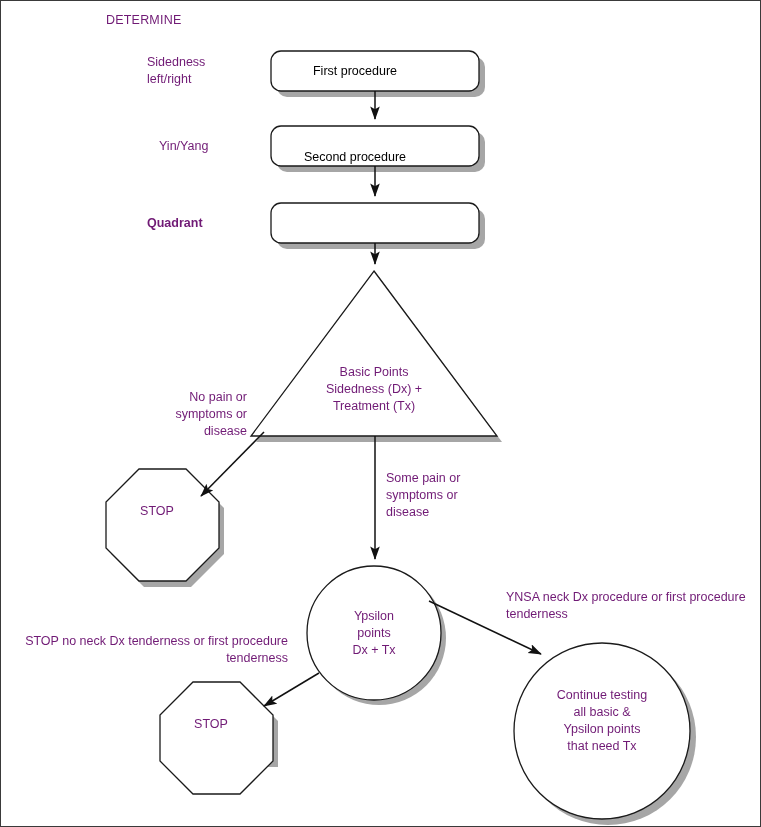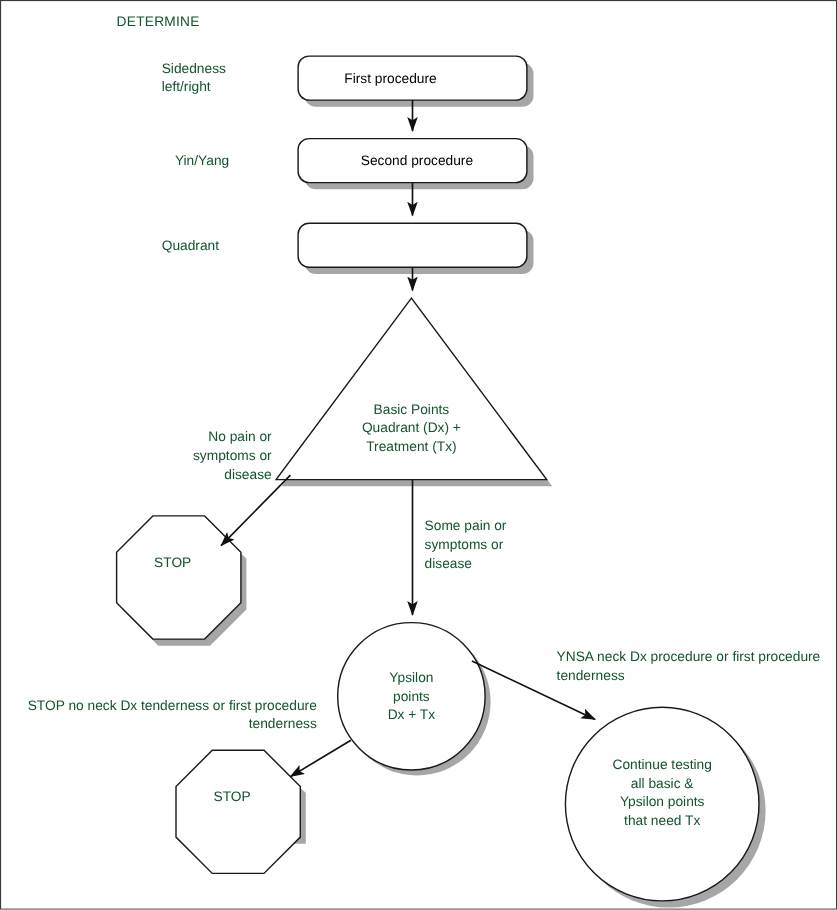--- a/index.html
+++ b/index.html
@@ -21,53 +21,53 @@
   }
   #diagram {
     position: absolute;
     left: 0;
     top: 0;
     width: 761px;
     height: 827px;
   }
   .txt {
     position: absolute;
-    color: #14532d;
+    color: #701a75;
     font-size: 12.5px;
     line-height: 17px;
     white-space: pre-line;
   }
   .t-center { text-align: center; }
   .t-right  { text-align: right; }
   .t-left   { text-align: left; }
 
   
   #determine {
     left: 105px;
     top: 11px;
     font-size: 12.5px;
     letter-spacing: 0.2px;
   }
 
   
   #lbl-sidedness { left: 146px; top: 53px; }
   #lbl-yinyang   { left: 146px; top: 137px; margin-left: 12px; }
-  #lbl-quadrant  { left: 146px; top: 214px; }
+  #lbl-quadrant  { left: 146px; top: 214px; font-weight: bold; }
 
   
   .boxtext {
     position: absolute;
     width: 168px;
     text-align: center;
     color: #000;
     font-size: 12.5px;
     line-height: 17px;
   }
   #box1-text { left: 270px; top: 62px; }
-  #box2-text { left: 270px; top: 137px; margin-left: 24px; }
+  #box2-text { left: 270px; top: 148px; }
   #box3-text { left: 270px; top: 213px; }
 
   
   #tri-text {
     left: 283px;
     top: 363px;
     width: 180px;
     text-align: center;
   }
 
@@ -147,21 +147,21 @@
 
   <div class="txt t-left" id="lbl-sidedness">Sidedness
 left/right</div>
   <div class="txt t-left" id="lbl-yinyang">Yin/Yang</div>
   <div class="txt t-left" id="lbl-quadrant">Quadrant</div>
 
   <div class="boxtext" id="box1-text">First procedure</div>
   <div class="boxtext" id="box2-text">Second procedure</div>
 
   <div class="txt t-center" id="tri-text">Basic Points
-Quadrant (Dx) +
+Sidedness (Dx) +
 Treatment (Tx)</div>
 
   <div class="txt t-center" id="stop1-text">STOP</div>
   <div class="txt t-center" id="stop2-text">STOP</div>
 
   <div class="txt t-center" id="ypsilon-text">Ypsilon
 points
 Dx + Tx</div>
   <div class="txt t-center" id="continue-text">Continue testing
 all basic &amp;

